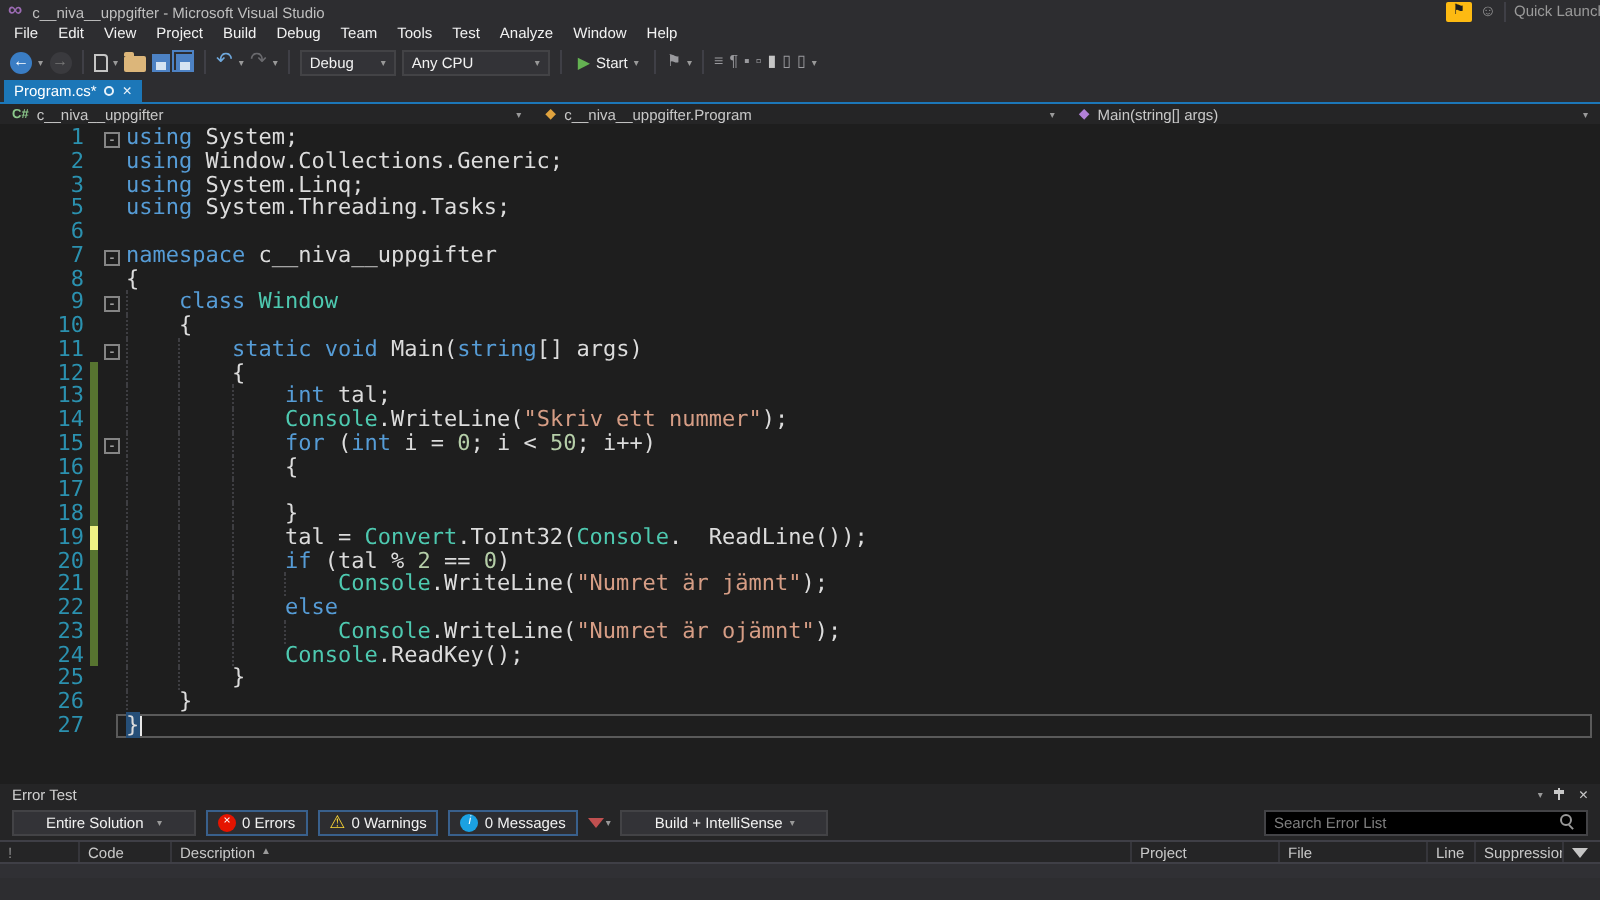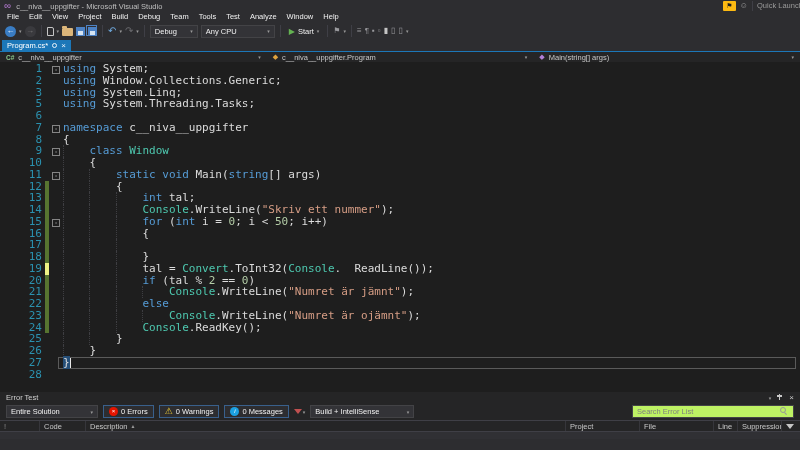--- a/index.html
+++ b/index.html
@@ -73,28 +73,28 @@
   .hscroll { flex:1; height:100%; position:relative; background:#2D2D30; }
   .hthumb { position:absolute; left:2px; top:2px; bottom:2px; width:170px; background:#3E3E42; }
   
   .elist { background:#252526; font-size:7.5px; }
   .eltitle { height:11px; display:flex; align-items:center; padding:0 6px; color:#D0D0D0; }
   .eltools { margin-left:auto; display:flex; align-items:center; gap:6px; color:#C8C8C8; }
   .pin2 { display:inline-block; width:6px; height:7px; position:relative; }
   .pin2::before { content:""; position:absolute; left:2px; top:0; width:1px; height:6px; background:#C8C8C8; }
   .pin2::after { content:""; position:absolute; left:0; top:1px; width:5px; height:2px; background:#C8C8C8; }
   .elbar { height:17px; display:flex; align-items:center; gap:5px; padding:0 6px; }
-  .eldd { height:13px; background:#333337; border:1px solid #434346; display:flex; align-items:center; justify-content:space-between; padding:0 4px; color:#F1F1F1; }
+  .eldd { height:13px; background:#333337; border:1px solid #434346; display:flex; align-items:center; justify-content:space-between; padding:0 16px; color:#F1F1F1; }
   .eldd.scope { width:92px; } .eldd.build { width:104px;text-align:center; }
   .elbtn { display:flex; align-items:center; gap:3px; height:13px; border:1px solid #39608C; background:#2D2D30; padding:0 5px; color:#F1F1F1; }
   .ic-err { width:9px; height:9px; border-radius:50%; background:#E51400; color:#fff; font-size:6px; line-height:9px; text-align:center; }
   .ic-warn { color:#FDD835; font-size:9px; line-height:9px; }
   .ic-info { width:9px; height:9px; border-radius:50%; background:#1BA1E2; color:#fff; font-size:6px; line-height:9px; text-align:center; font-style:italic; }
   .funnel { width:0; height:0; border-left:4px solid transparent; border-right:4px solid transparent; border-top:5px solid #C05050; display:inline-block; }
-  .elsearch { margin-left:auto; width:162px; height:13px; background:#bef264; border:1px solid #434346; color:#7F7F7F; display:flex; align-items:center; justify-content:space-between; padding:0 4px; }
+  .elsearch { margin-left:auto; width:162px; height:13px; background:#000000; border:1px solid #434346; color:#7F7F7F; display:flex; align-items:center; justify-content:space-between; padding:0 4px; }
   .mag { position:relative; width:9px; height:9px; display:inline-block; }
   .mag::before { content:""; position:absolute; width:4px; height:4px; border:1px solid #999; border-radius:50%; top:0; left:0; }
   .mag::after { content:""; position:absolute; width:3px; height:1px; background:#999; transform:rotate(45deg); top:6px; left:4px; }
   .elheader { height:12px; display:flex; align-items:center; background:#252526; border-top:1px solid #3F3F46; border-bottom:1px solid #3F3F46; color:#C8C8C8; }
   .hc { height:100%; display:flex; align-items:center; padding:0 4px; border-right:1px solid #36363B; white-space:nowrap; overflow:hidden; }
   .hc.c-ic { width:40px; color:#8a8a8a; } .hc.c-code { width:46px; } .hc.c-desc { flex:1; }
   .hc.c-proj { width:74px; } .hc.c-file { width:74px; } .hc.c-line { width:24px; }
   .hc.c-supp { width:44px; } .hc.c-filt { width:18px; border-right:none; }
   .sortglyph { font-size:5px; margin-left:3px; color:#9a9a9a; }
   .funnel2 { width:0; height:0; border-left:4px solid transparent; border-right:4px solid transparent; border-top:5px solid #C5C5C5; display:inline-block; }
@@ -220,21 +220,20 @@
       <div class="crow"><span class="ln">18</span><span class="bar bg-g"></span><span class="fold"></span><i class="guide" style="left: 63px;"></i><i class="guide" style="left: 89.4px;"></i><i class="guide" style="left: 115.8px;"></i><span class="codecell"><span class="tk-p">            }</span></span></div>
       <div class="crow"><span class="ln">19</span><span class="bar bg-y"></span><span class="fold"></span><i class="guide" style="left: 63px;"></i><i class="guide" style="left: 89.4px;"></i><i class="guide" style="left: 115.8px;"></i><span class="codecell"><span class="tk-p">            tal = </span><span class="tk-t">Convert</span><span class="tk-p">.ToInt32(</span><span class="tk-t">Console</span><span class="tk-p">.  ReadLine());</span></span></div>
       <div class="crow"><span class="ln">20</span><span class="bar bg-g"></span><span class="fold"></span><i class="guide" style="left: 63px;"></i><i class="guide" style="left: 89.4px;"></i><i class="guide" style="left: 115.8px;"></i><span class="codecell"><span class="tk-p">            </span><span class="tk-k">if</span><span class="tk-p"> (tal % </span><span class="tk-n">2</span><span class="tk-p"> == </span><span class="tk-n">0</span><span class="tk-p">)</span></span></div>
       <div class="crow"><span class="ln">21</span><span class="bar bg-g"></span><span class="fold"></span><i class="guide" style="left: 63px;"></i><i class="guide" style="left: 89.4px;"></i><i class="guide" style="left: 115.8px;"></i><i class="guide" style="left: 142.2px;"></i><span class="codecell"><span class="tk-p">                </span><span class="tk-t">Console</span><span class="tk-p">.WriteLine(</span><span class="tk-s">"Numret är jämnt"</span><span class="tk-p">);</span></span></div>
       <div class="crow"><span class="ln">22</span><span class="bar bg-g"></span><span class="fold"></span><i class="guide" style="left: 63px;"></i><i class="guide" style="left: 89.4px;"></i><i class="guide" style="left: 115.8px;"></i><span class="codecell"><span class="tk-p">            </span><span class="tk-k">else</span></span></div>
       <div class="crow"><span class="ln">23</span><span class="bar bg-g"></span><span class="fold"></span><i class="guide" style="left: 63px;"></i><i class="guide" style="left: 89.4px;"></i><i class="guide" style="left: 115.8px;"></i><i class="guide" style="left: 142.2px;"></i><span class="codecell"><span class="tk-p">                </span><span class="tk-t">Console</span><span class="tk-p">.WriteLine(</span><span class="tk-s">"Numret är ojämnt"</span><span class="tk-p">);</span></span></div>
       <div class="crow"><span class="ln">24</span><span class="bar bg-g"></span><span class="fold"></span><i class="guide" style="left: 63px;"></i><i class="guide" style="left: 89.4px;"></i><i class="guide" style="left: 115.8px;"></i><span class="codecell"><span class="tk-p">            </span><span class="tk-t">Console</span><span class="tk-p">.ReadKey();</span></span></div>
       <div class="crow"><span class="ln">25</span><span class="bar"></span><span class="fold"></span><i class="guide" style="left: 63px;"></i><i class="guide" style="left: 89.4px;"></i><span class="codecell"><span class="tk-p">        }</span></span></div>
       <div class="crow"><span class="ln">26</span><span class="bar"></span><span class="fold"></span><i class="guide" style="left: 63px;"></i><span class="codecell"><span class="tk-p">    }</span></span></div>
       <div class="crow"><span class="ln">27</span><span class="bar"></span><span class="fold"></span><i class="curbox"></i><span class="codecell"><span class="tk-b">}</span><i class="tcaret"></i></span></div>
-      <div class="crow"><span class="ln">28</span><span class="bar"></span><span class="fold"></span><span class="codecell"></span></div>
     </div>
 
 
   <div class="elist">
     <div class="eltitle">
       <span>Error Test</span>
       <span class="eltools">
         <span class="caret">▾</span>
         <span class="pin2"></span>
         <span style="font-size:8px;">×</span>

